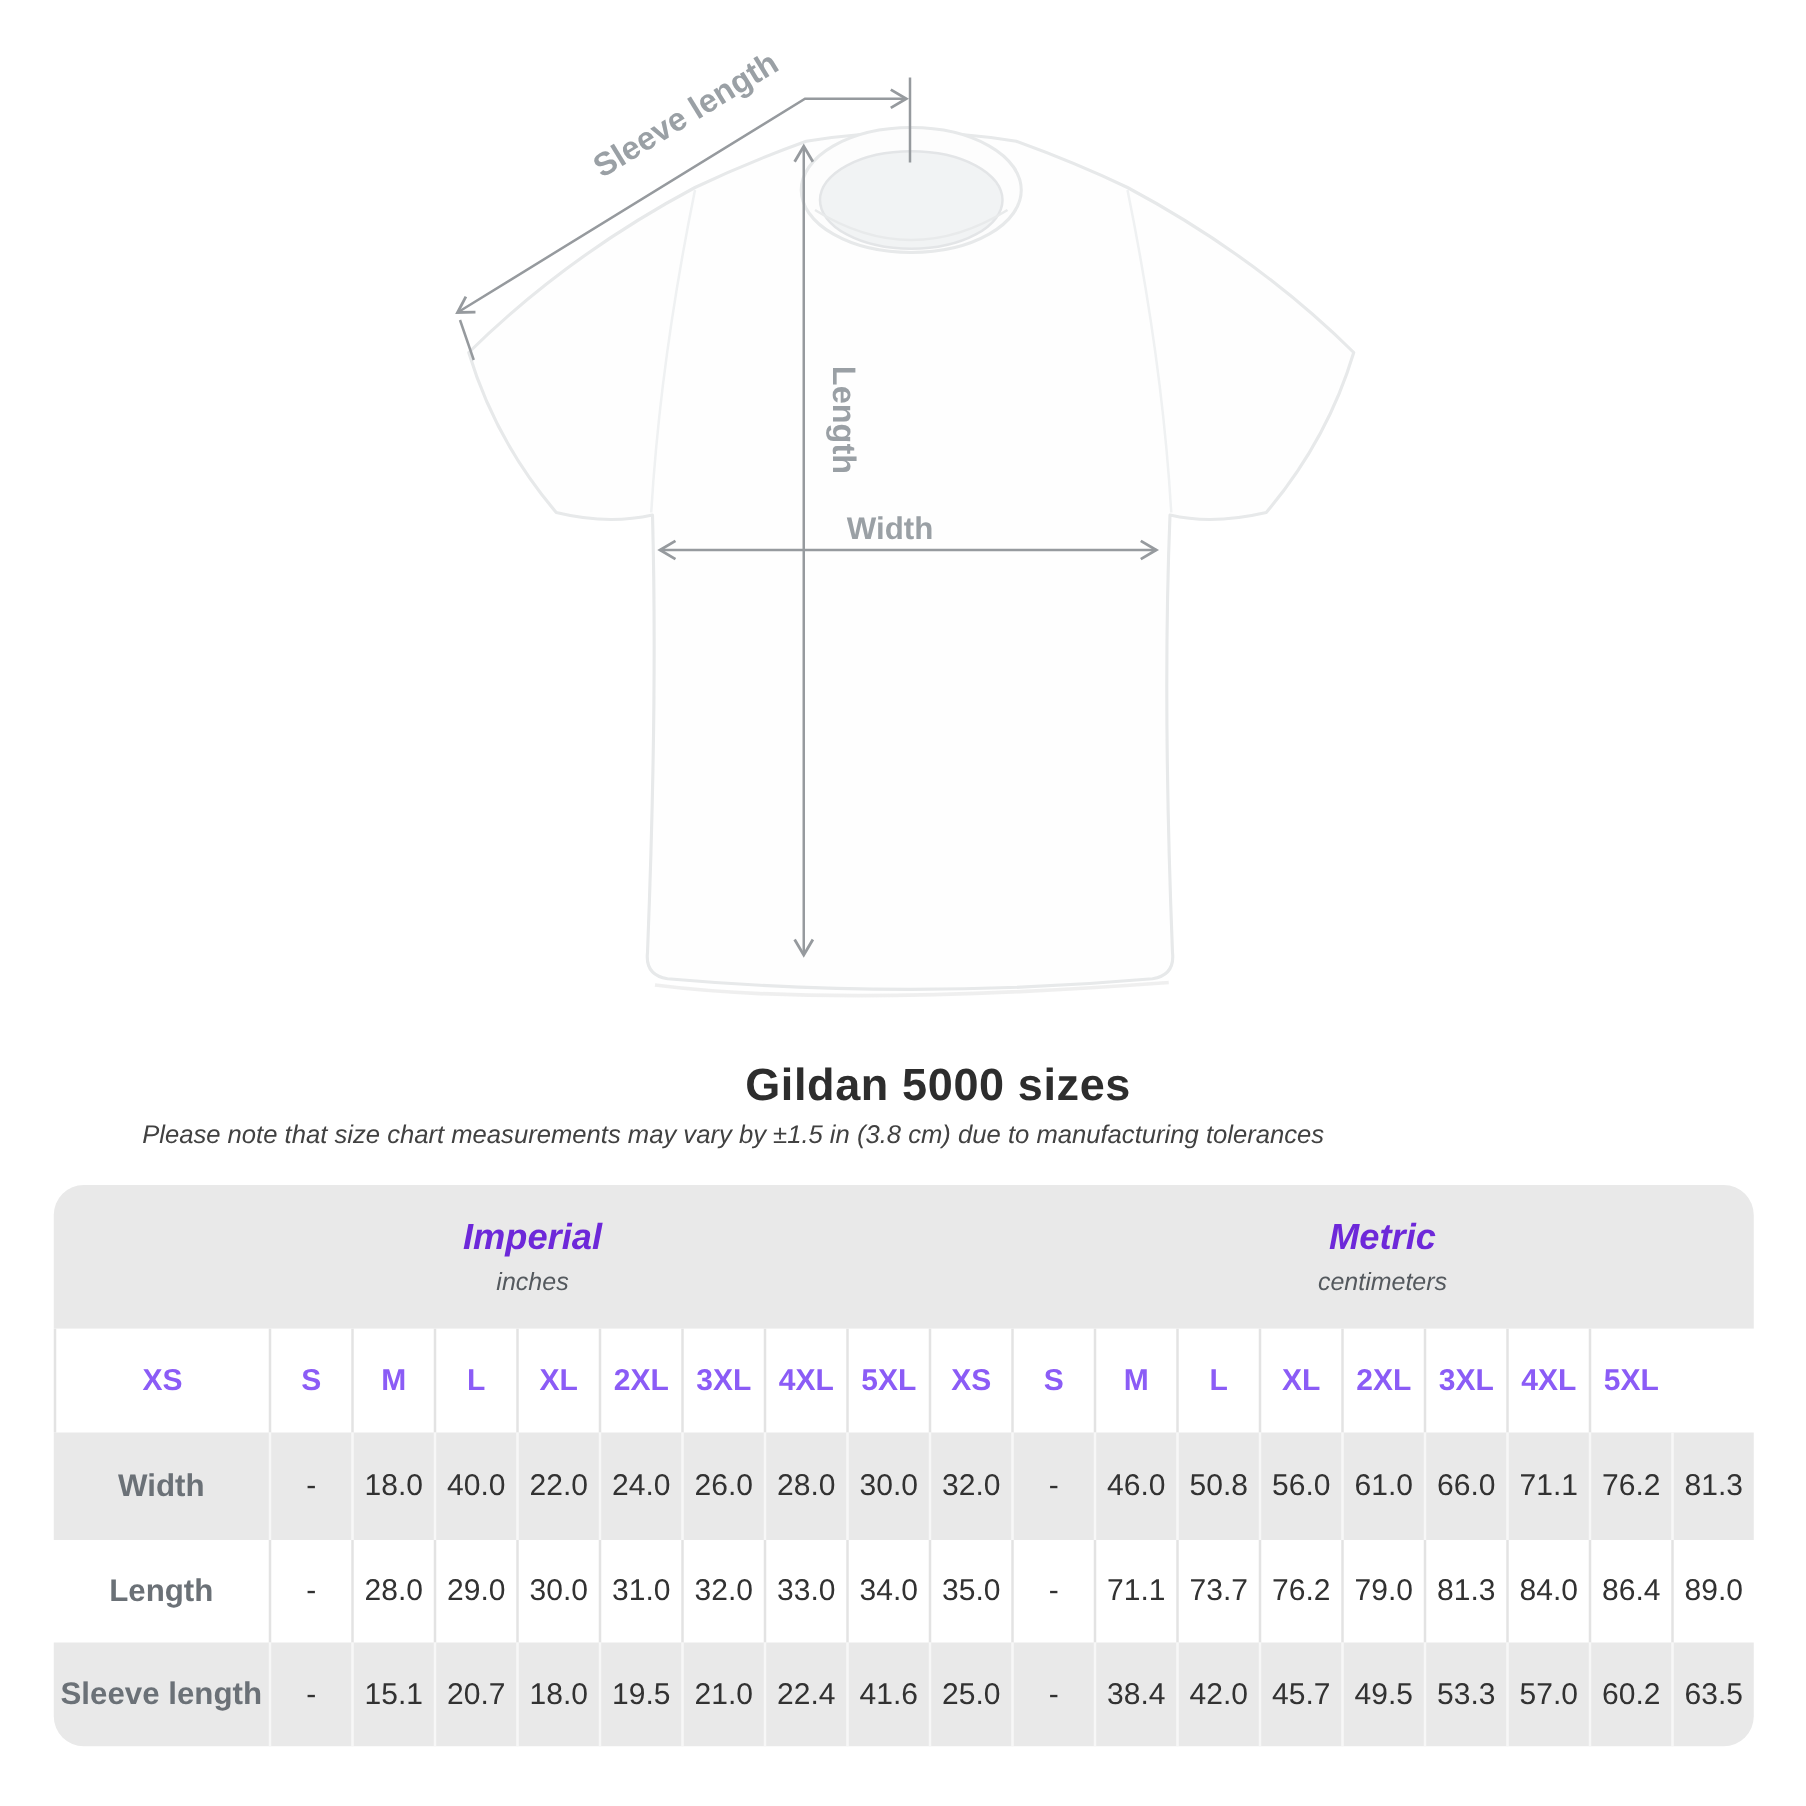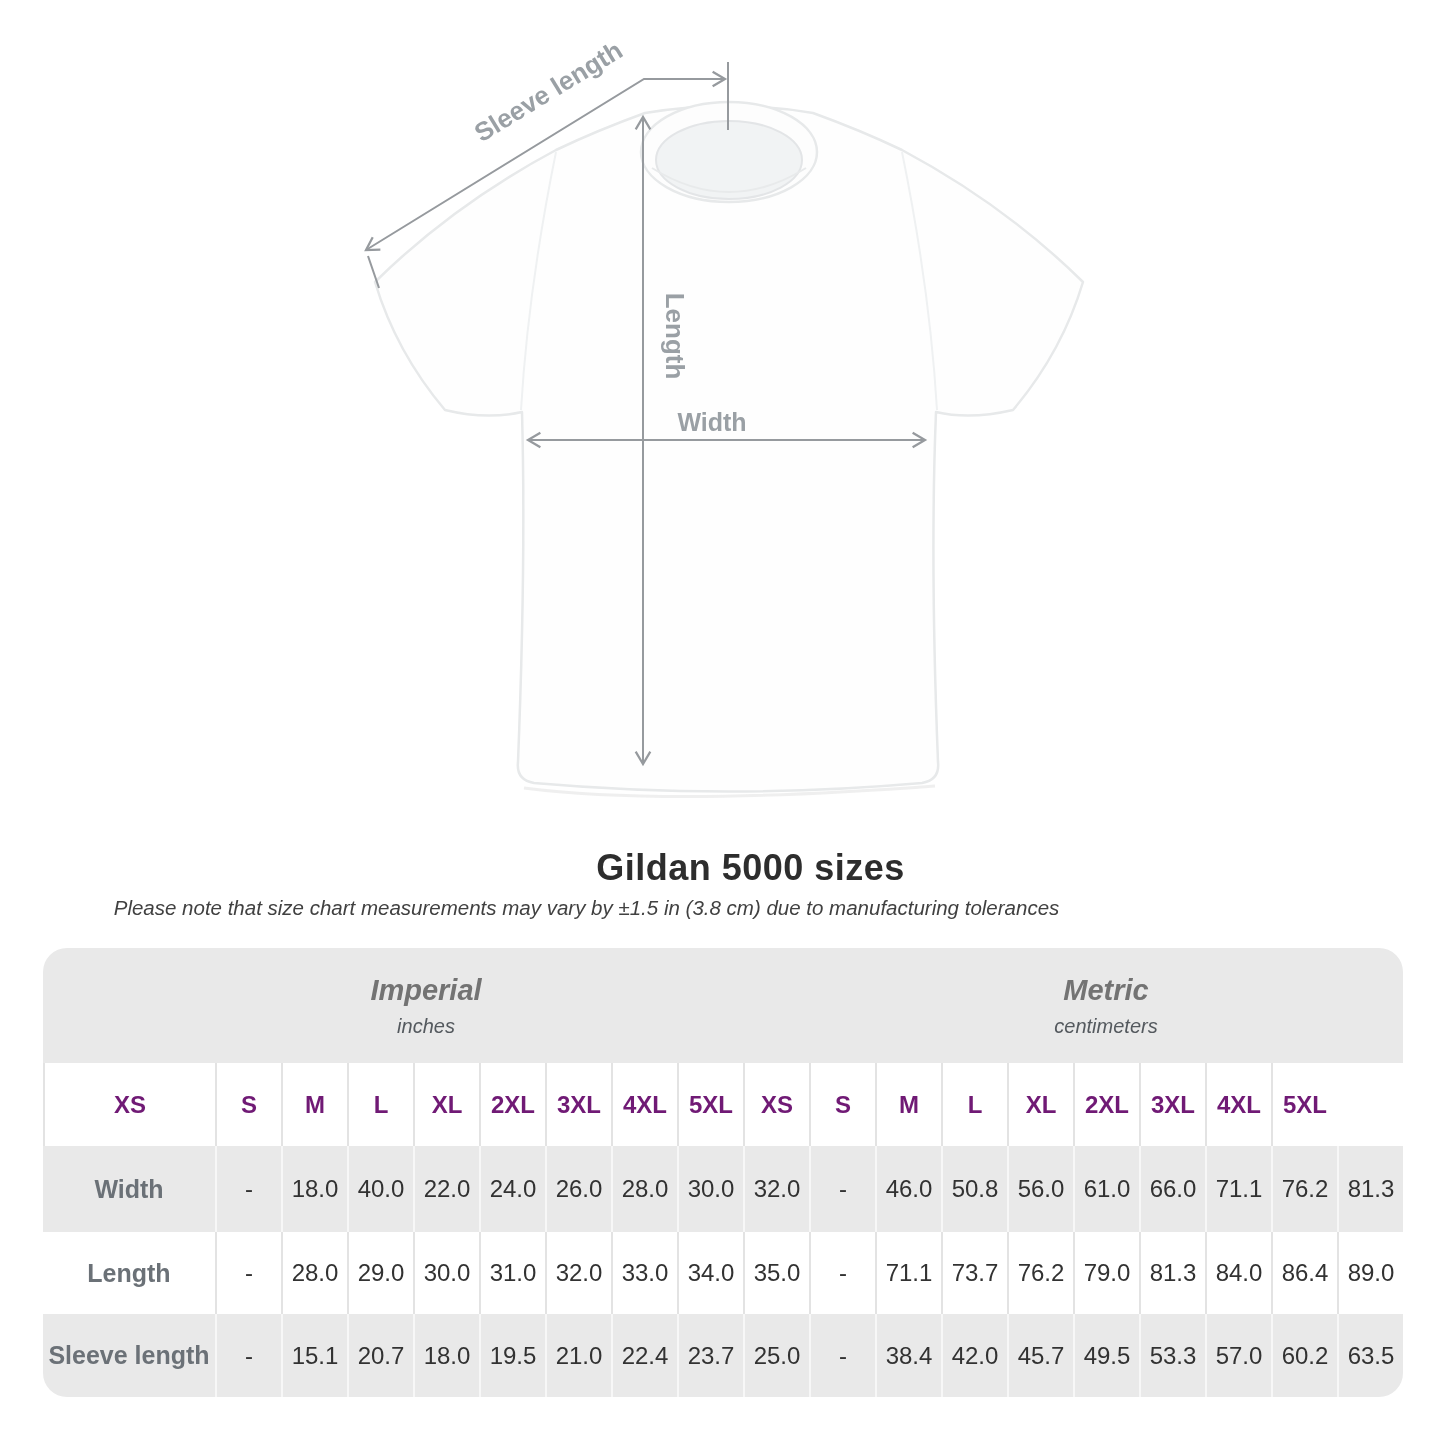--- a/index.html
+++ b/index.html
@@ -59,21 +59,21 @@
     flex-direction: column;
     align-items: center;
     justify-content: center;
   }
   .unit-group.left  { width: 766px; }
   .unit-group.right { width: 594px; }
   .unit-name {
     font-size: 29px;
     font-weight: bold;
     font-style: italic;
-    color: #737373;
+    color: #6d28d9;
   }
   .unit-sub {
     margin-top: 8px;
     font-size: 20px;
     font-style: italic;
     color: #54595e;
   }
   .trow {
     display: grid;
     grid-template-columns: 172px repeat(18, 1fr);
@@ -94,21 +94,21 @@
   .trow.gray .cell { border-left-color: #f7f7f7; }
   .label-cell {
     border-left: none !important;
     font-size: 25px;
     font-weight: bold;
     color: #6b7177;
   }
   .head-cell {
     font-size: 24px;
     font-weight: bold;
-    color: #701a75;
+    color: #8b5cf6;
   }
   .value-cell {
     font-size: 24px;
     color: #323232;
   }
   svg text {
     font-family: "Liberation Sans", sans-serif;
     font-weight: bold;
     fill: #9aa0a5;
   }
@@ -248,21 +248,21 @@
     </div>
   <div class="trow gray r2" id="row2">
     <div class="cell label-cell">Sleeve length</div>
   <div class="cell value-cell">-</div>
       <div class="cell value-cell">15.1</div>
       <div class="cell value-cell">20.7</div>
       <div class="cell value-cell">18.0</div>
       <div class="cell value-cell">19.5</div>
       <div class="cell value-cell">21.0</div>
       <div class="cell value-cell">22.4</div>
-      <div class="cell value-cell">23.7</div>
+      <div class="cell value-cell">41.6</div>
       <div class="cell value-cell">25.0</div>
       <div class="cell value-cell">-</div>
       <div class="cell value-cell">38.4</div>
       <div class="cell value-cell">42.0</div>
       <div class="cell value-cell">45.7</div>
       <div class="cell value-cell">49.5</div>
       <div class="cell value-cell">53.3</div>
       <div class="cell value-cell">57.0</div>
       <div class="cell value-cell">60.2</div>
       <div class="cell value-cell">63.5</div>

